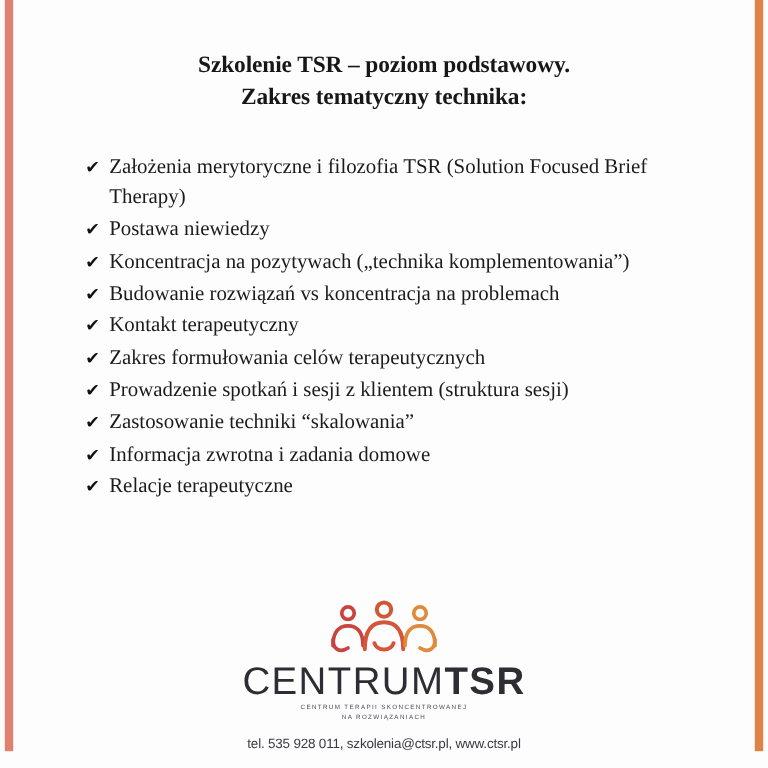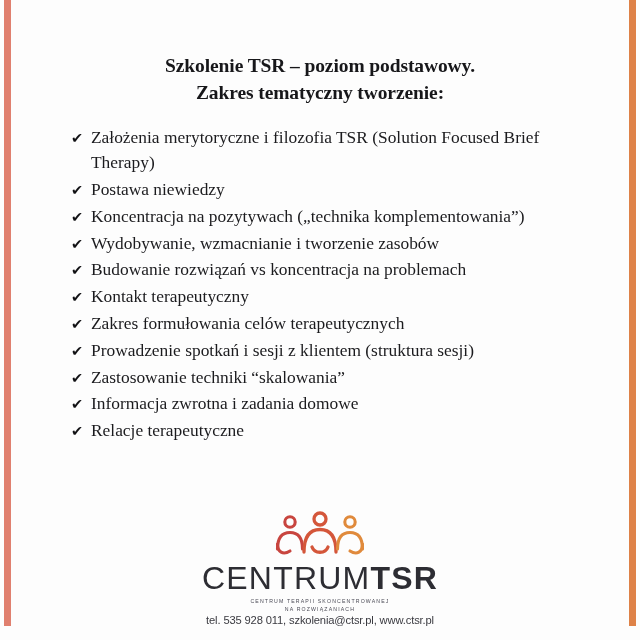--- a/index.html
+++ b/index.html
@@ -34,37 +34,37 @@
   .edge-stripe.right {
     right: 4px;
     background: #de8248;
   }
   .content {
     position: absolute;
     left: 0;
     top: 0;
     width: 640px;
     height: 640px;
-    padding: 11px 26px;
+    padding: 0 26px;
     box-sizing: border-box;
   }
   .title-block {
     text-align: center;
     padding-top: 42px;
     line-height: 1.38;
   }
   .title-line {
     font-family: "Liberation Serif", serif;
     font-weight: bold;
     font-size: 19.5px;
     color: #17171a;
     letter-spacing: -0.1px;
   }
   .list-block {
-    margin-top: 18px;
+    margin-top: 30px;
     padding-left: 45px;
     padding-right: 28px;
   }
   .list-item {
     position: relative;
     font-family: "Liberation Serif", serif;
     font-size: 17.4px;
     color: #1b1b1e;
     line-height: 1.455;
     margin-bottom: 1.5px;
@@ -111,42 +111,42 @@
     letter-spacing: 1.15px;
     color: #4a4a55;
     line-height: 1.5;
     margin-top: 4px;
   }
   .contact {
     font-family: "Liberation Sans", sans-serif;
     font-size: 11.2px;
     color: #3a3a40;
     letter-spacing: -0.15px;
+    margin-top: 11px;
   }
 </style>
 </head>
 <body>
 
 <div class="poster">
 
   <div class="edge-stripe left"></div>
   <div class="edge-stripe right"></div>
 
   <div class="content">
 
     <div class="title-block">
       <div class="title-line">Szkolenie TSR – poziom podstawowy.</div>
-      <div class="title-line">Zakres tematyczny tworzenie:</div>
+      <div class="title-line">Zakres tematyczny technika:</div>
     </div>
 
     <div class="list-block">
       <div class="list-item"><span class="check">✔</span><span>Założenia merytoryczne i filozofia TSR (Solution Focused Brief Therapy)</span></div>
       <div class="list-item"><span class="check">✔</span><span>Postawa niewiedzy</span></div>
       <div class="list-item"><span class="check">✔</span><span>Koncentracja na pozytywach („technika komplementowania”)</span></div>
-      <div class="list-item"><span class="check">✔</span><span>Wydobywanie, wzmacnianie i tworzenie zasobów</span></div>
       <div class="list-item"><span class="check">✔</span><span>Budowanie rozwiązań vs koncentracja na problemach</span></div>
       <div class="list-item"><span class="check">✔</span><span>Kontakt terapeutyczny</span></div>
       <div class="list-item"><span class="check">✔</span><span>Zakres formułowania celów terapeutycznych</span></div>
       <div class="list-item"><span class="check">✔</span><span>Prowadzenie spotkań i sesji z klientem (struktura sesji)</span></div>
       <div class="list-item"><span class="check">✔</span><span>Zastosowanie techniki “skalowania”</span></div>
       <div class="list-item"><span class="check">✔</span><span>Informacja zwrotna i zadania domowe</span></div>
       <div class="list-item"><span class="check">✔</span><span>Relacje terapeutyczne</span></div>
     </div>
 
     <div class="logo-block">

